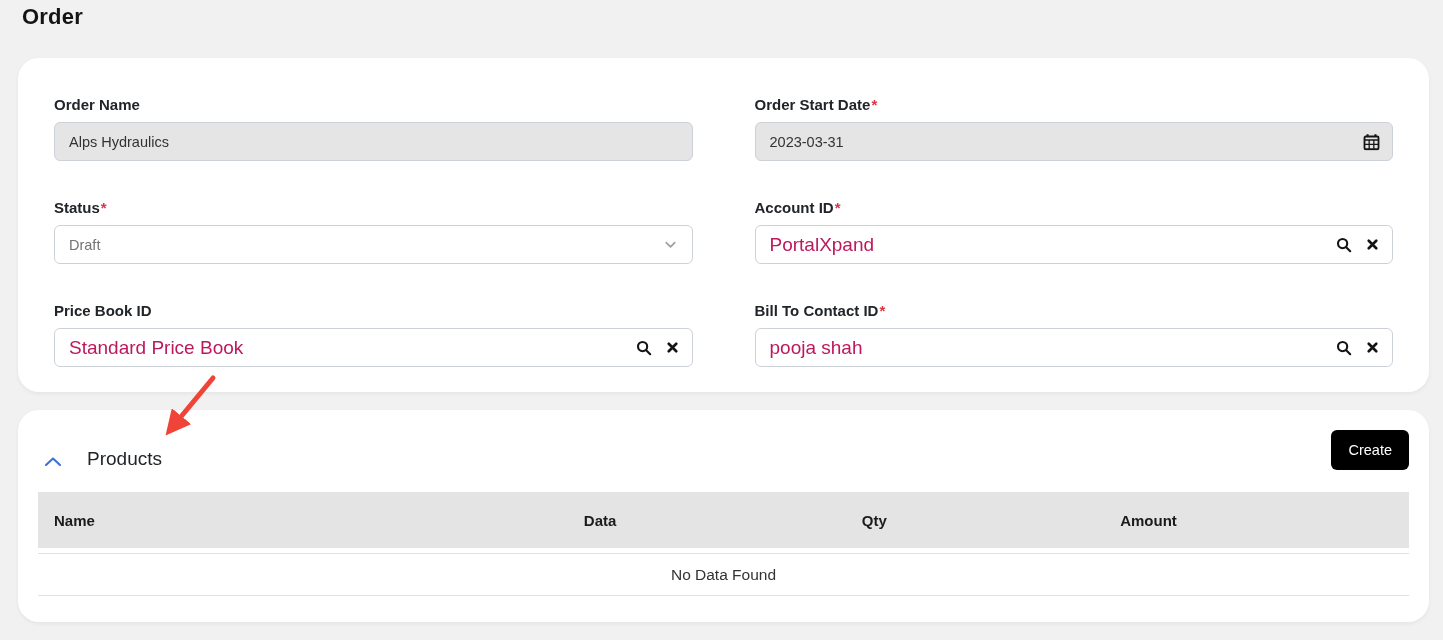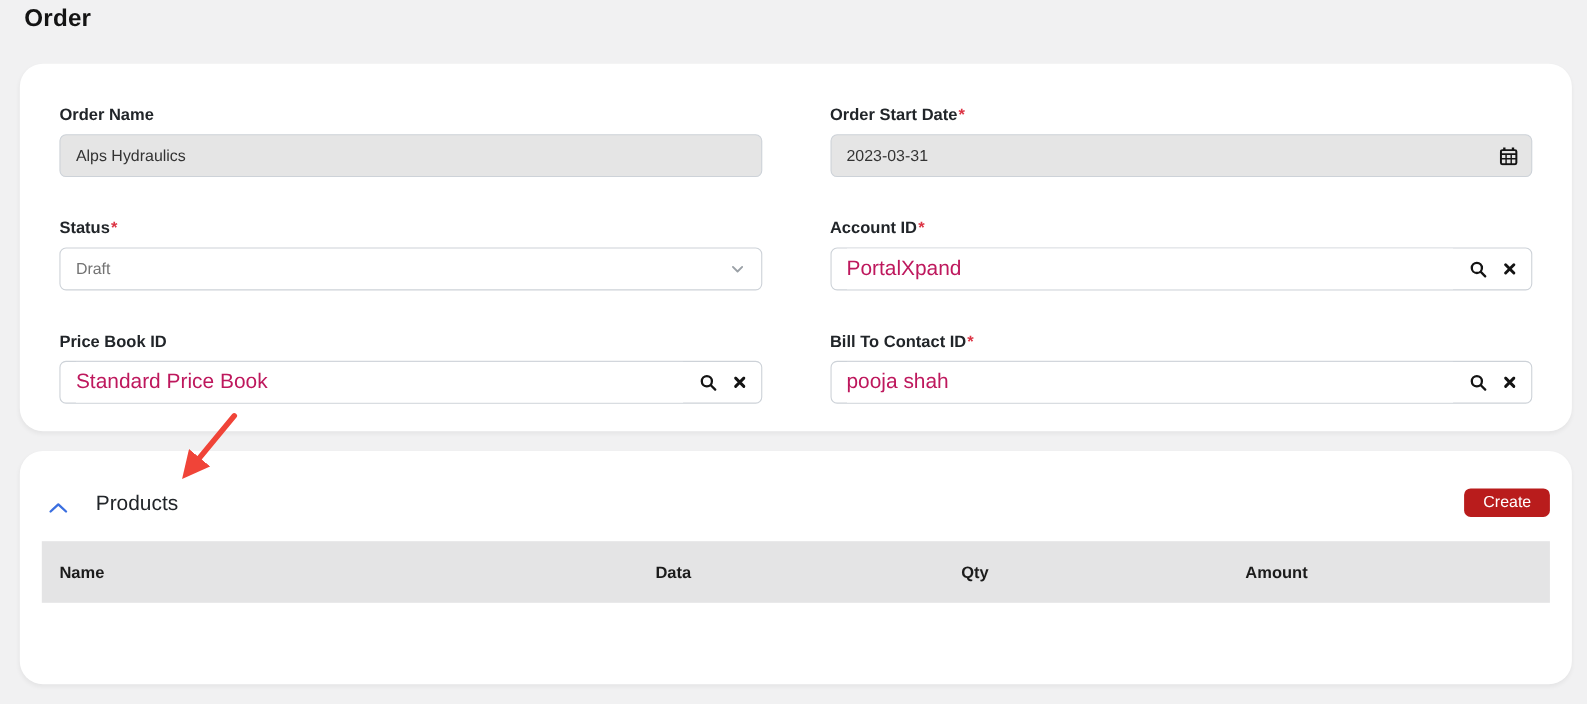--- a/index.html
+++ b/index.html
@@ -57,32 +57,32 @@
   .select {
     display:flex; align-items:center; justify-content:space-between;
     height:39px; border:1px solid #cdd2d8; border-radius:6px;
     padding:0 14px; font-size:14.5px; color:#737373; background:#fff; cursor:pointer;
   }
 
   .products-header { display:flex; align-items:flex-end; height:34px;gap:7px; }
   .collapse-toggle { display:inline-flex; cursor:pointer; margin-left:4px; }
   .section-title { font-size:19px; color:#212529; margin-left:16px; }
   .create-btn {
-    margin-left:auto; background:#b91c1c; color:#fff;
-    border:none; border-radius:6px; height:26px; padding:0 17px;
+    margin-left:auto; background:#000000; color:#fff;
+    border:none; border-radius:6px; height:40px; padding:0 17px;
     font-size:14.5px; font-family:"Liberation Sans", sans-serif; cursor:pointer;
   }
 
   .ptable { margin-top:22px; }
   .thead {
     display:flex; align-items:center; height:56px;
     background:#e4e4e5; font-weight:700; font-size:15px; color:#1b1b1b;
   }
   .th { padding:0 8px; }
-  .th.c-name   { width:31%; text-align:left; padding-left:4px;margin-left:12px; }
+  .th.c-name   { width:31%; text-align:left; padding-left:16px; }
   .th.c-price  { width:20%; text-align:center; }
   .th.c-qty    { width:20%; text-align:center; }
   .th.c-amount { width:20%; text-align:center; }
   .empty-row {
     margin-top:5px; height:43px;
     border-top:1px solid #e1e1e1; border-bottom:1px solid #e1e1e1;
     display:flex; align-items:center; justify-content:center;
     font-size:15.5px; color:#333;
   }
 
@@ -216,20 +216,23 @@
       <button class="create-btn">Create</button>
     </div>
 
     <div class="ptable">
       <div class="thead">
         <div class="th c-name">Name</div>
         <div class="th c-price">Data</div>
         <div class="th c-qty">Qty</div>
         <div class="th c-amount">Amount</div>
       </div>
+      <div class="empty-row">
+        <span>No Data Found</span>
+      </div>
     </div>
   </section>
 
   <svg class="arrow-overlay" viewBox="0 0 84 84">
     <defs>
       <marker id="ah" markerWidth="5" markerHeight="5" refX="3.6" refY="2.5" orient="auto">
         <path d="M0,0 L5,2.5 L0,5 Z" fill="#f04438"></path>
       </marker>
     </defs>
     <line x1="73" y1="10" x2="30" y2="62" stroke="#f04438" stroke-width="5" stroke-linecap="round" marker-end="url(#ah)"></line>

